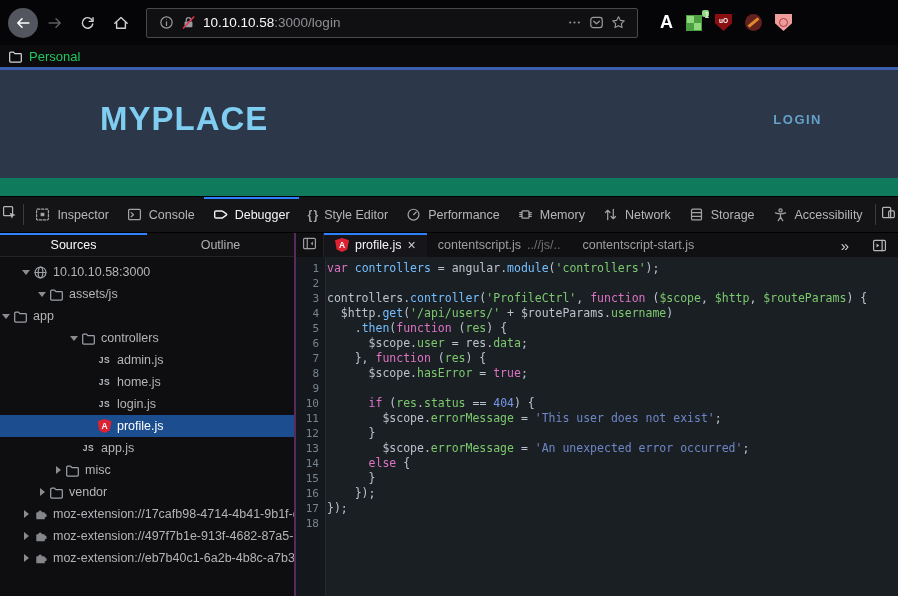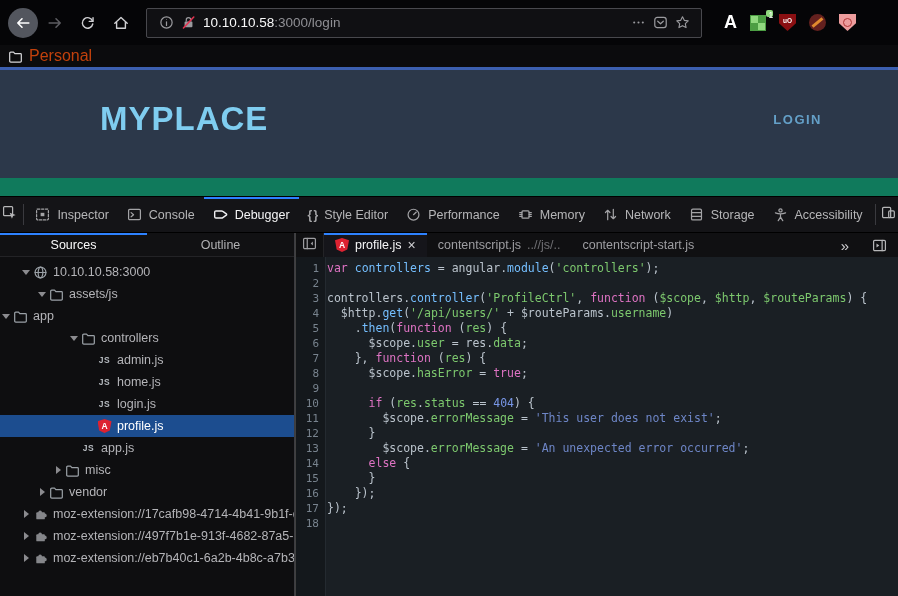--- a/index.html
+++ b/index.html
@@ -20,21 +20,21 @@
   .window{position:relative;width:898px;height:596px;overflow:hidden;background:#060608;}
 
   
   .browser-toolbar{position:absolute;left:0;top:0;width:898px;height:45px;background:#050507;
     display:flex;align-items:center;color:#cfcfd2;}
   .navbtn{width:30px;height:30px;display:flex;align-items:center;justify-content:center;border-radius:50%;flex:0 0 auto;}
   .navbtn svg{display:block;}
   .back{background:#53565e;color:#ffffff;margin-left:8px;}
   .fwd{color:#5c5c61;margin-left:2px;}
   .reload{margin-left:2px;} .home{margin-left:4px;}
-  .urlbar{height:30px;width:556px;margin-left:10px;background:#101013;border:1px solid #48484d;border-radius:2px;
+  .urlbar{height:30px;width:492px;margin-left:10px;background:#101013;border:1px solid #48484d;border-radius:2px;
     display:flex;align-items:center;padding:0 8px;}
   .urlbar .icon{display:flex;align-items:center;justify-content:center;width:22px;color:#9a9a9e;flex:0 0 auto;}
   .url-text{flex:1;font-size:13.5px;margin-left:4px;white-space:nowrap;overflow:hidden;}
   .url-host{color:#f9f9fa;} .url-path{color:#8f8f94;}
   .ext-area{display:flex;align-items:center;margin-left:22px;gap:13px;}
   .ext-a{color:#ffffff;font-size:18px;font-weight:bold;}
   .ext-green{position:relative;width:16px;height:16px;background:#4c9e43;flex:0 0 auto;}
   .ext-green i{position:absolute;width:7px;height:7px;background:#90d97f;}
   .ext-green i.b1{left:1px;top:1px;} .ext-green i.b2{right:1px;bottom:1px;}
   .badge{position:absolute;top:-5px;right:-7px;background:#6b6b6f;color:#fff;font-size:8.5px;line-height:11px;
@@ -42,32 +42,32 @@
   .shieldshape{width:17px;height:17px;clip-path:polygon(0 0,100% 0,100% 55%,50% 100%,0 55%);
     display:flex;align-items:flex-start;justify-content:center;}
   .ext-ublock{background:#8a0f12;color:#fff;font-size:6.5px;font-weight:bold;padding-top:3px;}
   .ext-ns{position:relative;width:17px;height:17px;border-radius:50%;background:#63201e;overflow:hidden;}
   .ext-ns::after{content:"";position:absolute;left:2px;top:7px;width:13px;height:3px;background:#e08a2e;transform:rotate(-40deg);}
   .ext-shield{background:#ee9d9d;position:relative;}
   .ext-shield::after{content:"";position:absolute;top:4px;width:7px;height:7px;border:1.6px solid #b23737;border-radius:50%;}
 
   
   .container-bar{position:absolute;left:0;top:45px;width:898px;height:22px;background:#0b0b0d;
-    display:flex;align-items:center;color:#c2410c;font-size:16px;gap:6px;padding-left:8px;}
+    display:flex;align-items:center;color:#22c55e;font-size:13px;gap:6px;padding-left:8px;}
   .container-bar .icon{color:#d5d5d8;display:flex;}
   .container-line{position:absolute;left:0;top:67px;width:898px;height:3px;background:var(--container-line);}
 
   
   .site-header{position:absolute;left:0;top:70px;width:898px;height:108px;background:var(--page-header-bg);}
   .brand{position:absolute;left:100px;top:30px;font-size:33px;font-weight:bold;letter-spacing:1px;color:var(--brand-color);}
   .login-link{position:absolute;right:76px;top:42px;font-size:13px;font-weight:bold;letter-spacing:1.5px;color:var(--login-color);}
   .accent-strip{position:absolute;left:0;top:178px;width:898px;height:18px;background:var(--accent-strip);}
 
   
-  .devtools{position:absolute;left:0;top:196px;width:898px;height:400px;background:#404040;border-top:1px solid #000;}
+  .devtools{position:absolute;left:0;top:196px;width:898px;height:400px;background:#701a75;border-top:1px solid #000;}
   .dt-toolbar{position:absolute;left:0;top:0;width:898px;height:36px;background:#141417;display:flex;align-items:stretch;
     border-bottom:1px solid #000;}
   .dt-tab{display:flex;align-items:center;gap:7px;padding:0 9px;color:#b6b6b8;font-size:12.5px;white-space:nowrap;}
   .dt-tab .icon{display:flex;color:#a3a3a6;}
   .dt-tab.active{color:#f5f5f6;box-shadow:inset 0 2px 0 0 var(--accent);}
   .dt-tab.active .icon{color:#f0f0f2;}
   .iconbtn{display:flex;align-items:center;justify-content:center;width:30px;color:#b6b6b8;}
   .vsep{width:1px;background:#3a3a3f;margin:7px 3px;}
   .dt-spacer{flex:1;}
   .braces{font-size:12px;font-weight:bold;letter-spacing:-1px;}

